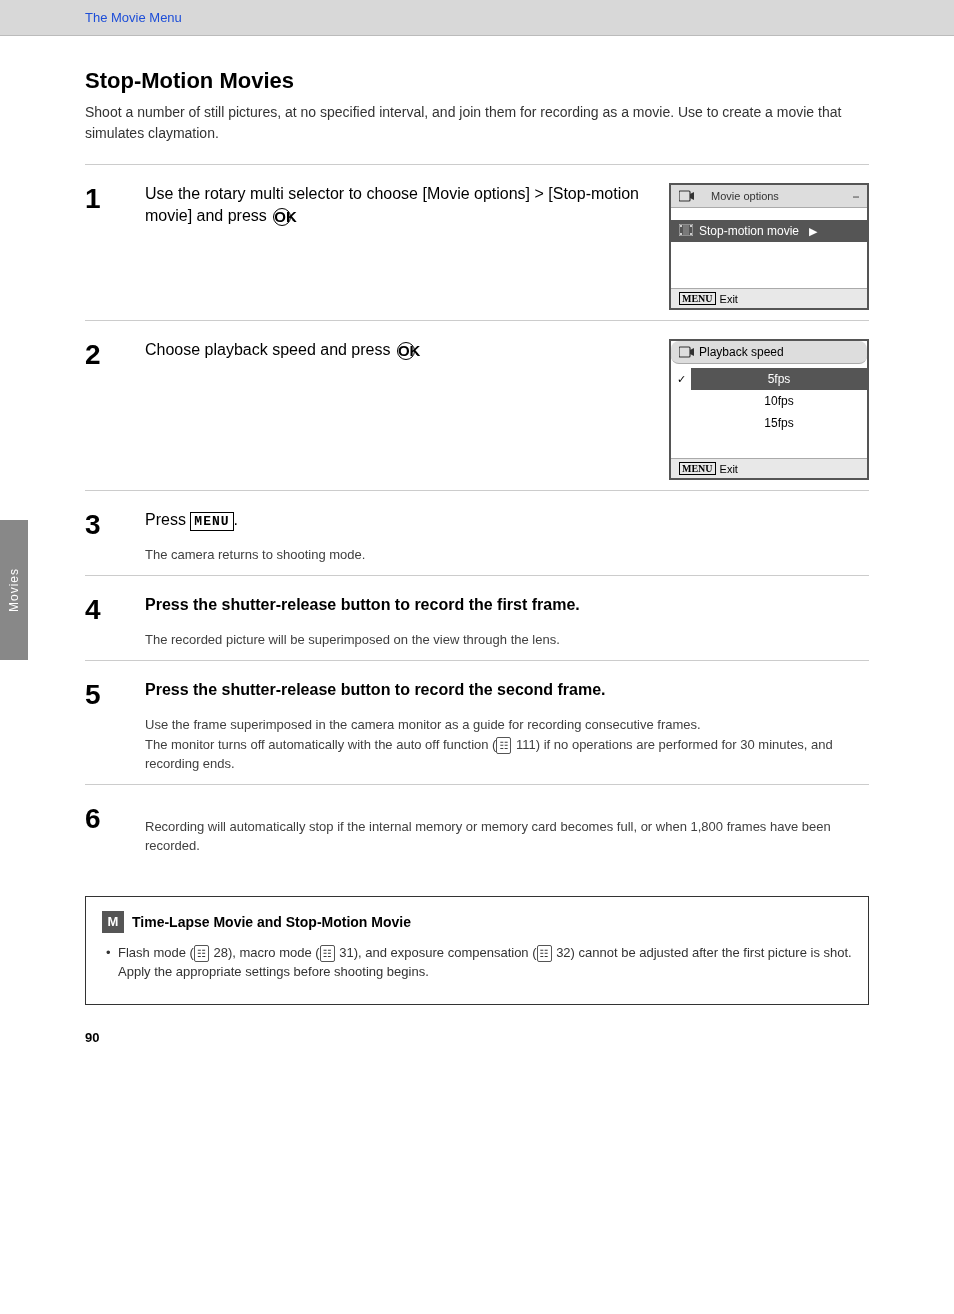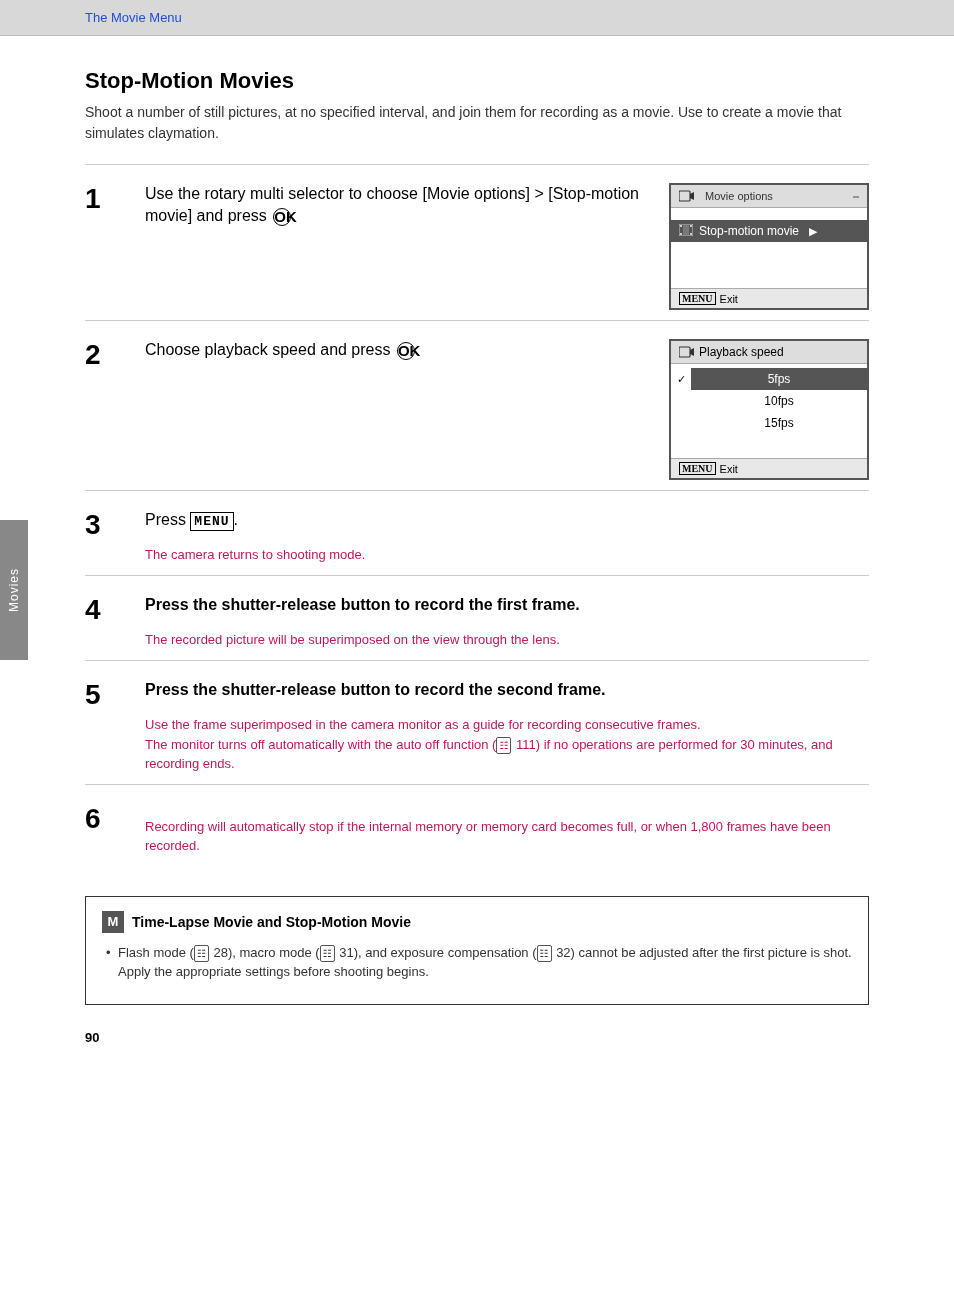--- a/index.html
+++ b/index.html
@@ -62,21 +62,21 @@
     }
 
     .step-instruction {
       font-size: 16px;
       line-height: 1.4;
       margin-bottom: 6px;
     }
 
     .step-note {
       font-size: 13px;
-      color: #be185d;
+      color: #404040;
       line-height: 1.5;
       margin-top: 14px;
     }
 
     .step-image {
       min-width: 200px;
       max-width: 200px;
     }
 
     .ok-circle {
@@ -108,21 +108,21 @@
       align-items: center;
       justify-content: space-between;
       border-bottom: 1px solid #aaa;
     }
 
     .camera-screen-header .icon-movie {
       font-size: 11px;
       color: #333;
       display: flex;
       align-items: center;
-      gap: 10px;
+      gap: 16px;
     }
 
     .camera-screen-body {
       padding: 4px 0;
       min-height: 80px;
     }
 
     .camera-screen-row {
       padding: 4px 8px;
       font-size: 12px;
@@ -167,20 +167,21 @@
       width: 200px;
     }
 
     .playback-header {
       background: #ddd;
       padding: 4px 8px;
       display: flex;
       align-items: center;
       gap: 4px;
       border-bottom: 1px solid #aaa;
+      border-radius: 8px;
     }
 
     .playback-body {
       padding: 4px 0;
     }
 
     .playback-row {
       padding: 4px 24px;
       font-size: 12px;
       text-align: center;

